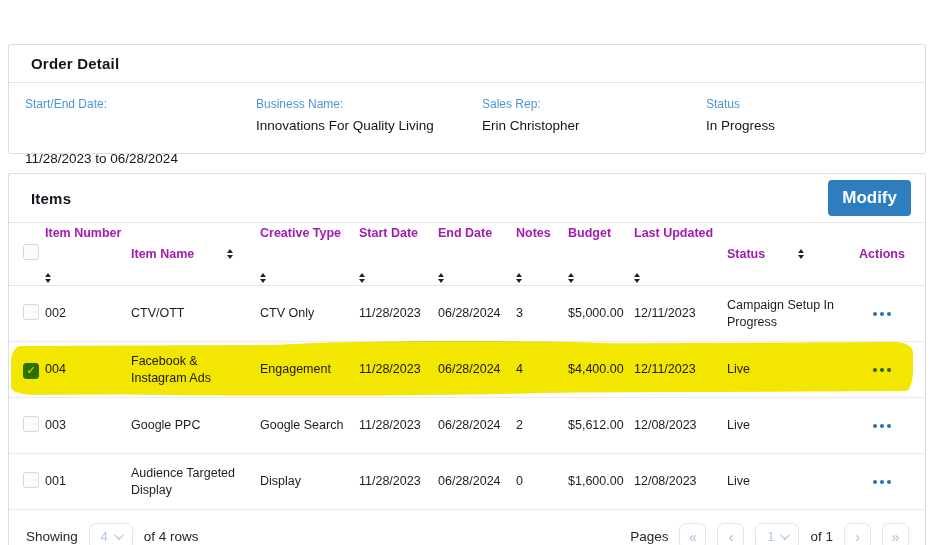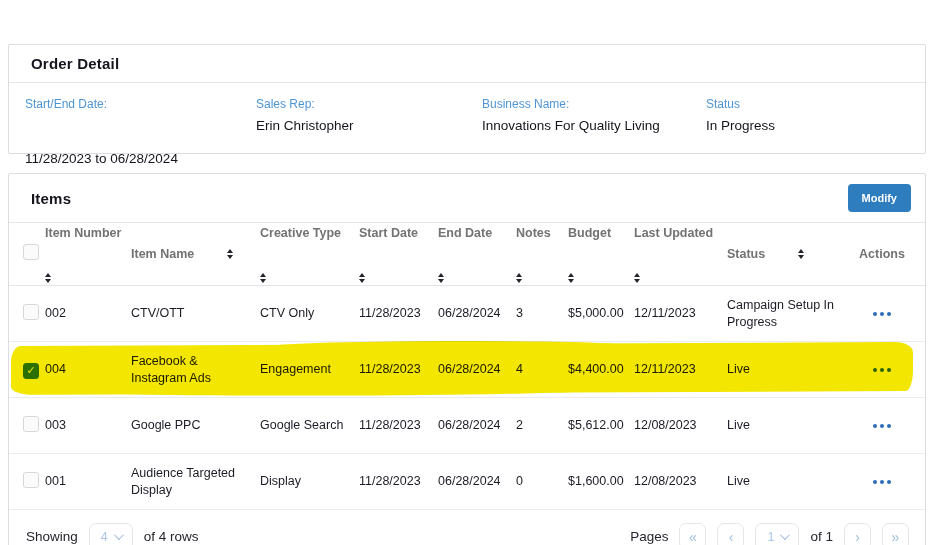--- a/index.html
+++ b/index.html
@@ -16,26 +16,26 @@
 
   .info-row { display:flex; padding:14px 0 0 16px; }
   .info-field { display:flex; flex-direction:column; gap:7px; }
   .info-field:nth-child(1){ width:231px;gap:40px; }
   .info-field:nth-child(2){ width:226px; }
   .info-field:nth-child(3){ width:224px; }
   .info-label { font-size:12px; color:#4e95d4; font-weight:500; }
   .info-value { font-size:13.5px; color:#16151e; font-weight:500; }
 
   .items-title-row { height:49px; display:flex; align-items:center; justify-content:space-between; padding:0 14px 0 22px; border-bottom:1px solid #e6e6ea; }
-  .btn-modify { background:#2e7dbf; color:#fff; font-size:11px; font-weight:600; border:none; border-radius:4px; padding:8px 14px; cursor:pointer; font-family:inherit; }
+  .btn-modify { background:#2e7dbf; color:#fff; font-size:17px; font-weight:600; border:none; border-radius:4px; padding:8px 14px; cursor:pointer; font-family:inherit; }
 
   
   .thead { display:flex; align-items:center; min-height:63px; padding-left:14px; border-bottom:1px solid #e6e6ea; }
   .trow { position:relative; display:flex; align-items:center; min-height:56px; padding-left:14px; border-bottom:1px solid #ebebef; }
-  .th { font-size:12.5px; font-weight:700; color:#737373; display:flex; flex-wrap:wrap; align-items:center; align-content:center; column-gap:6px; row-gap:3px; padding-right:4px;gap:33px; }
+  .th { font-size:12.5px; font-weight:700; color:#a21caf; display:flex; flex-wrap:wrap; align-items:center; align-content:center; column-gap:6px; row-gap:3px; padding-right:4px;gap:33px; }
   .td { font-size:12.5px; color:#1d1c26; padding-right:8px; line-height:1.35; }
 
   .col-check   { width:22px; flex:none; }
   .col-num     { width:86px; flex:none; }
   .col-name    { width:129px; flex:none; }
   .col-ctype   { width:99px; flex:none; }
   .col-start   { width:79px; flex:none; }
   .col-end     { width:78px; flex:none;justify-content:space-between; }
   .col-notes   { width:52px; flex:none; }
   .col-budget  { width:66px; flex:none; }
@@ -75,26 +75,26 @@
   <div class="card card-order">
     <div class="card-title-row">
       <span class="card-title">Order Detail</span>
     </div>
     <div class="info-row">
       <div class="info-field">
         <span class="info-label">Start/End Date:</span>
         <span class="info-value">11/28/2023 to 06/28/2024</span>
       </div>
       <div class="info-field">
+        <span class="info-label">Business Name:</span>
+        <span class="info-value">Innovations For Quality Living</span>
+      </div>
+      <div class="info-field">
         <span class="info-label">Sales Rep:</span>
         <span class="info-value">Erin Christopher</span>
-      </div>
-      <div class="info-field">
-        <span class="info-label">Business Name:</span>
-        <span class="info-value">Innovations For Quality Living</span>
       </div>
       <div class="info-field">
         <span class="info-label">Status</span>
         <span class="info-value">In Progress</span>
       </div>
     </div>
   </div>
 
   <div class="card card-items">
     <div class="items-title-row">

